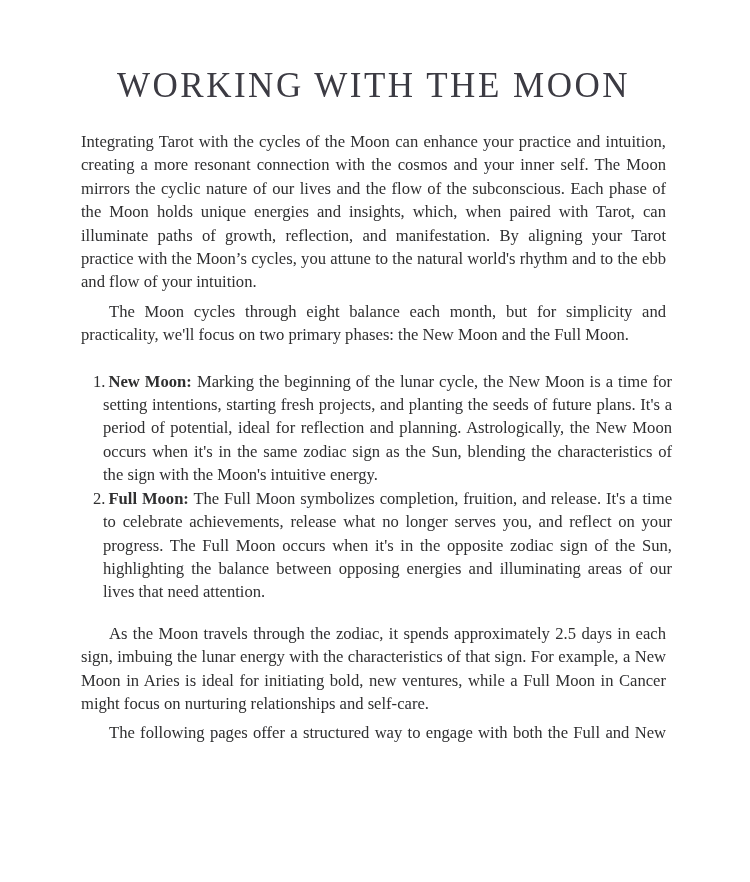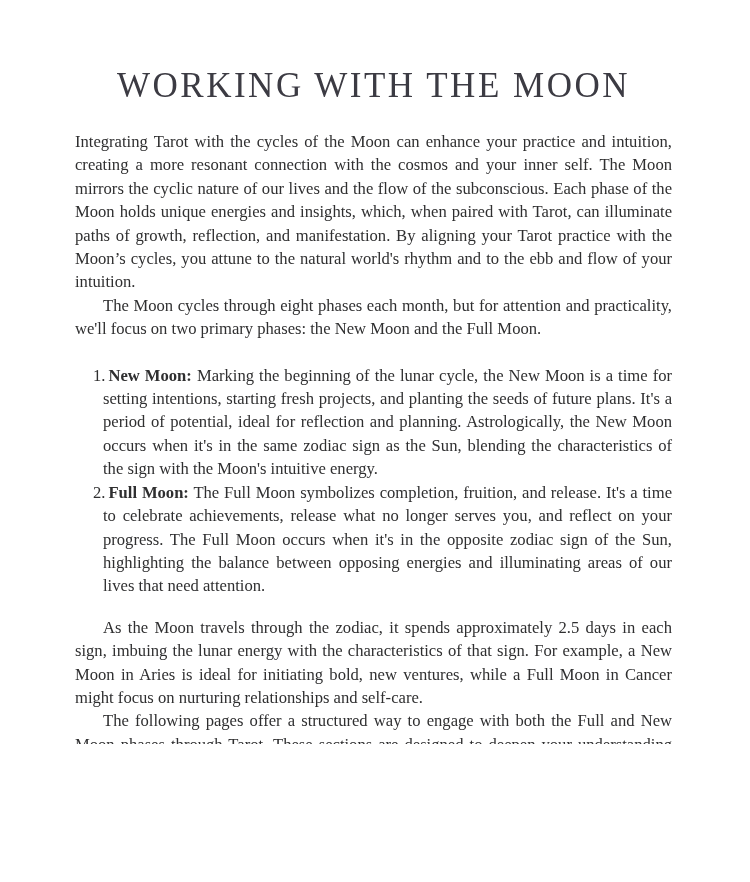--- a/index.html
+++ b/index.html
@@ -24,21 +24,21 @@
     font-family: "Liberation Serif", serif;
     font-weight: 400;
     font-size: 35px;
     line-height: 40px;
     letter-spacing: 2.5px;
     text-align: center;
     color: #3c3b43;
     margin: 0 0 24px 0;
   }
   p {
-    margin: 0;
+    margin: 6px;
     text-align: justify;
   }
   p.indent {
     text-indent: 28px;
   }
   p.indent-sm {
     text-indent: 20px;
   }
   ol.moon-list {
     list-style: none;
@@ -68,21 +68,21 @@
 </style>
 </head>
 <body>
 
 <div class="page">
 
   <h1 class="title">WORKING WITH THE MOON</h1>
 
   <p>Integrating Tarot with the cycles of the Moon can enhance your practice and intuition, creating a more resonant connection with the cosmos and your inner self. The Moon mirrors the cyclic nature of our lives and the flow of the subconscious. Each phase of the Moon holds unique energies and insights, which, when paired with Tarot, can illuminate paths of growth, reflection, and manifestation. By aligning your Tarot practice with the Moon’s cycles, you attune to the natural world's rhythm and to the ebb and flow of your intuition.</p>
 
-  <p class="indent">The Moon cycles through eight phases each month, but for attention and practicality, we'll focus on two primary phases: the New Moon and the Full Moon.</p>
+  <p class="indent">The Moon cycles through eight balance each month, but for simplicity and practicality, we'll focus on two primary phases: the New Moon and the Full Moon.</p>
 
   <ol class="moon-list">
     <li><span class="list-num">1.</span><span class="list-term">New Moon:</span><span> Marking the beginning of the lunar cycle, the New Moon is a time for setting intentions, starting fresh projects, and planting the seeds of future plans. It's a period of potential, ideal for reflection and planning. Astrologically, the New Moon occurs when it's in the same zodiac sign as the Sun, blending the characteristics of the sign with the Moon's intuitive energy.</span></li>
     <li><span class="list-num">2.</span><span class="list-term">Full Moon:</span><span> The Full Moon symbolizes completion, fruition, and release. It's a time to celebrate achievements, release what no longer serves you, and reflect on your progress. The Full Moon occurs when it's in the opposite zodiac sign of the Sun, highlighting the balance between opposing energies and illuminating areas of our lives that need attention.</span></li>
   </ol>
 
 
   <p class="indent">As the Moon travels through the zodiac, it spends approximately 2.5 days in each sign, imbuing the lunar energy with the characteristics of that sign. For example, a New Moon in Aries is ideal for initiating bold, new ventures, while a Full Moon in Cancer might focus on nurturing relationships and self-care.</p>
 
   <p class="indent">The following pages offer a structured way to engage with both the Full and New Moon phases through Tarot. These sections are designed to deepen your understanding and harness the Moon's energies in your Tarot practice while also giving you free rein to redesign this practice to best suit your needs in the future.</p>

